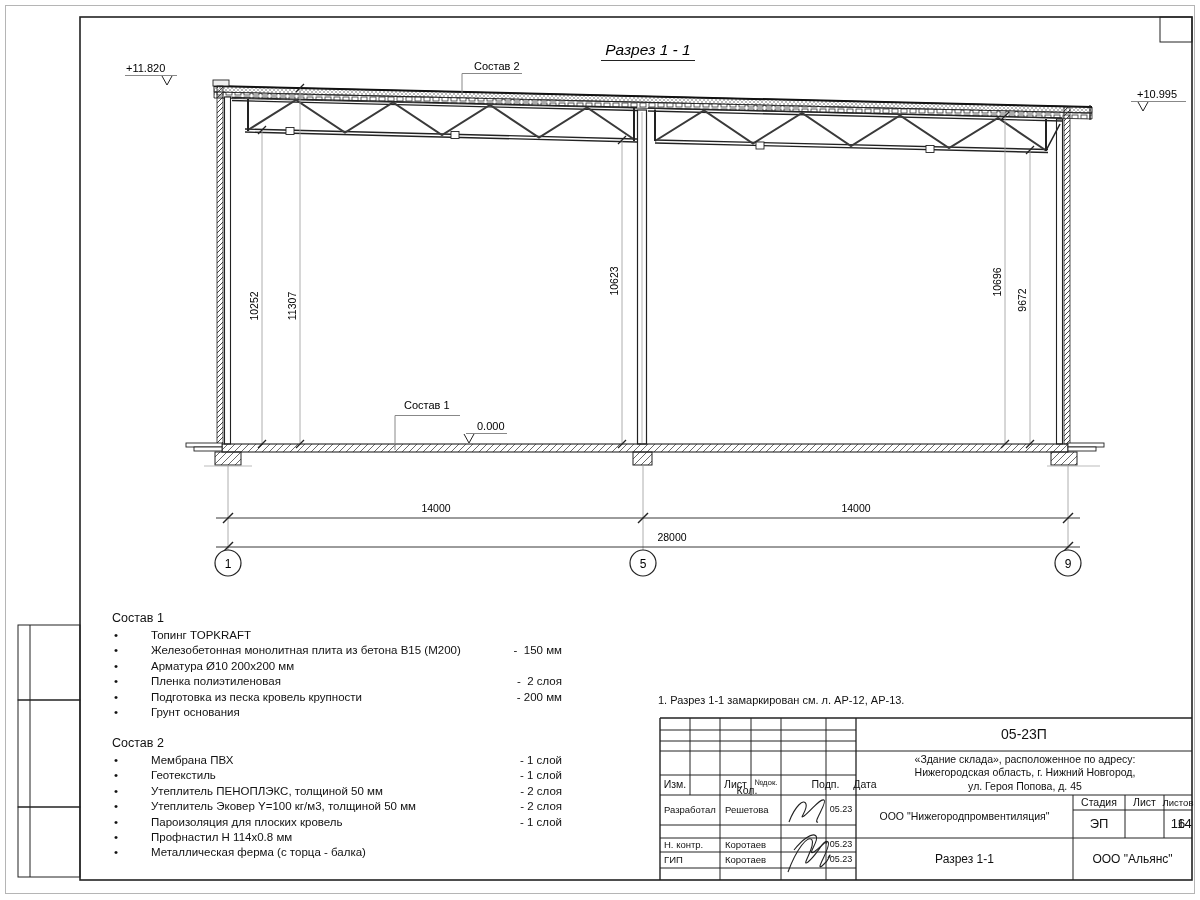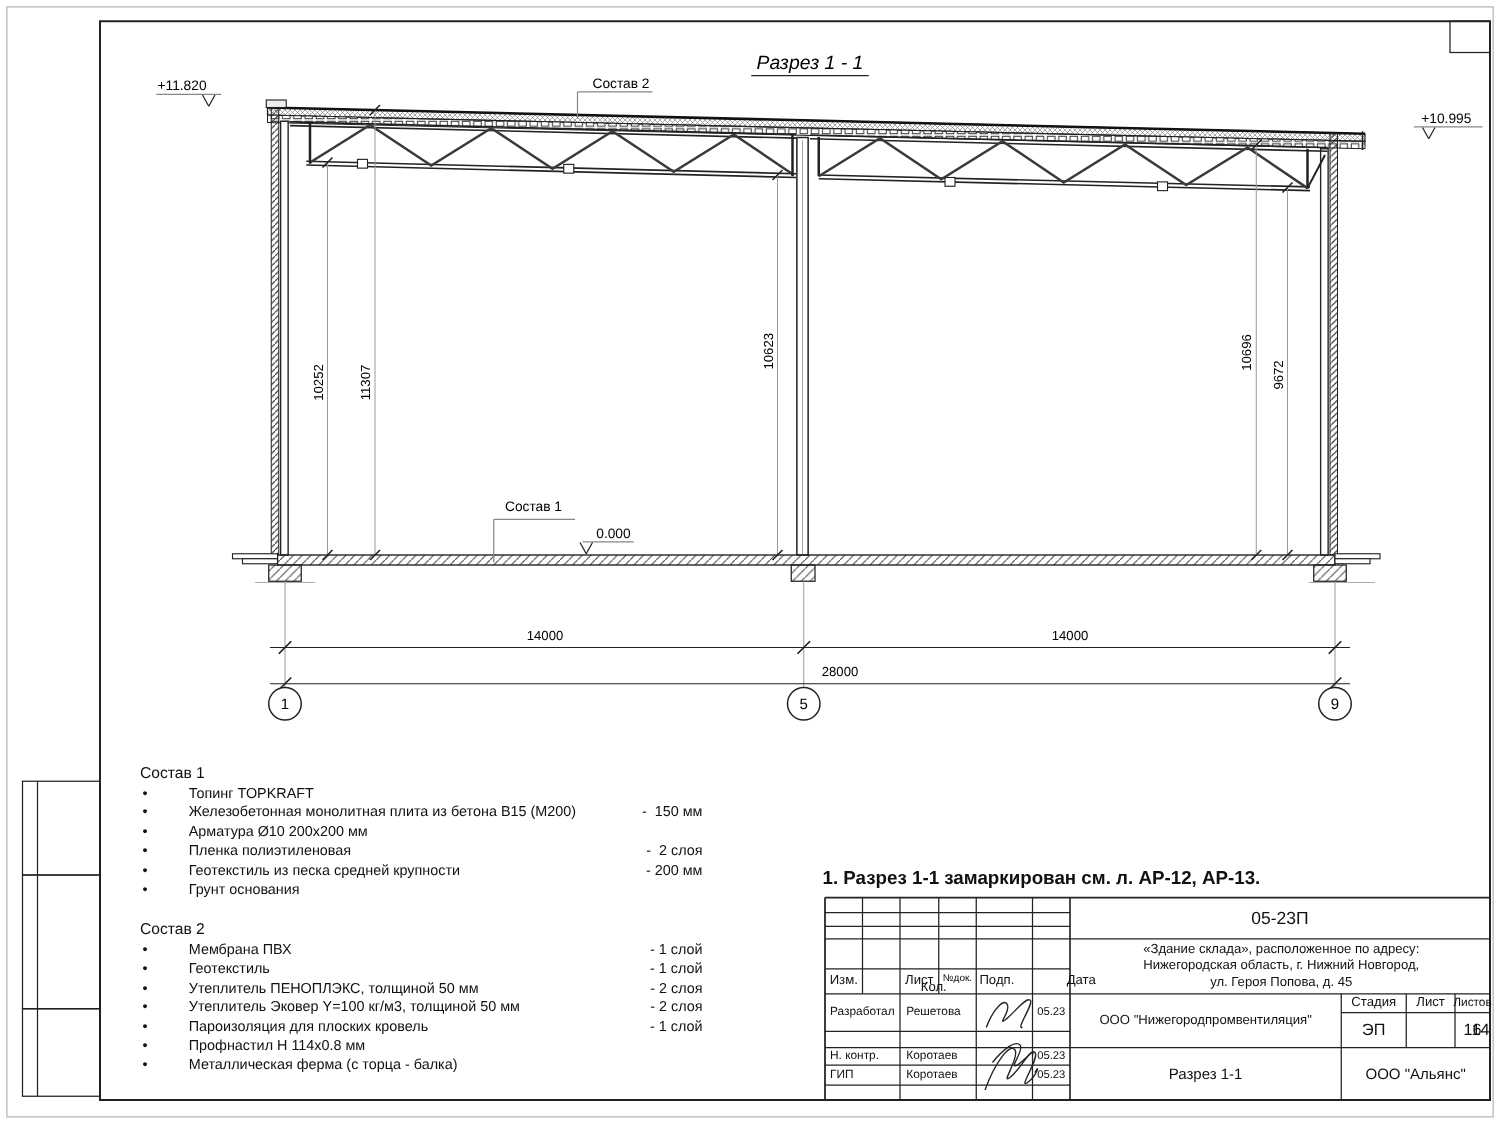--- a/index.html
+++ b/index.html
@@ -8,21 +8,21 @@
   #sheet svg{position:absolute;left:0;top:0;font-family:"Liberation Sans",sans-serif;}
   .cell{position:absolute;display:flex;align-items:center;justify-content:center;
         text-align:center;color:#111;line-height:1.25;}
   .cl{justify-content:flex-start;text-align:left;padding-left:3px;}
   .col{flex-direction:column;}
   .sost{position:absolute;width:450px;}
   .sost h3{font-size:12.5px;font-weight:400;margin:0 0 3px 0;}
   .row{display:flex;font-size:11.5px;line-height:15.4px;}
   .b{width:37px;padding-left:2px;}
   .v{margin-left:auto;white-space:pre;}
-  .note{position:absolute;font-size:15px;font-weight:bold;}
+  .note{position:absolute;font-size:11px;}
 </style>
 </head>
 <body>
 
 <div id="sheet">
 
 <svg width="1200" height="900" viewBox="0 0 1200 900">
   <defs>
     <pattern id="ph" patternUnits="userSpaceOnUse" width="7" height="7">
       <path d="M0 7 L7 0" stroke="#444" stroke-width="0.8"></path>
@@ -234,21 +234,21 @@
         <span class="t">Арматура Ø10 200х200 мм</span>
         <span class="v"></span>
       </div>
   <div class="row">
         <span class="b">•</span>
         <span class="t">Пленка полиэтиленовая</span>
         <span class="v">-  2 слоя</span>
       </div>
   <div class="row">
         <span class="b">•</span>
-        <span class="t">Геотекстиль из песка средней крупности</span>
+        <span class="t">Подготовка из песка кровель крупности</span>
         <span class="v">- 200 мм</span>
       </div>
   <div class="row">
         <span class="b">•</span>
         <span class="t">Грунт основания</span>
         <span class="v"></span>
       </div>
 </div>
 
 <div class="sost" id="sostav2" style="left:112px;top:736px;">
@@ -294,21 +294,21 @@
   <div class="cell" style="left:856px;top:718px;width:336px;height:33px;font-size:14px;">05-23П</div>
   <div class="cell col" style="left:858px;top:751px;width:334px;height:44px;font-size:10.5px;">
     <div>«Здание склада», расположенное по адресу:</div>
     <div>Нижегородская область, г. Нижний Новгород,</div>
     <div>ул. Героя Попова, д. 45</div>
   </div>
   <div class="cell" style="left:660px;top:775px;width:30px;height:20px;font-size:10.5px;">Изм.</div>
   <div class="cell" style="left:690px;top:775px;width:30px;height:32px;font-size:10.5px;padding-left:42px;">Кол.</div>
   <div class="cell" style="left:720px;top:775px;width:31px;height:20px;font-size:10.5px;">Лист</div>
   <div class="cell" style="left:751px;top:775px;width:30px;height:16px;font-size:8px;">№док.</div>
-  <div class="cell" style="left:781px;top:775px;width:33px;height:20px;font-size:10.5px;">Подп.</div>
+  <div class="cell" style="left:781px;top:775px;width:33px;height:20px;font-size:10.5px;padding-left:28px;">Подп.</div>
   <div class="cell" style="left:826px;top:775px;width:30px;height:20px;font-size:10.5px;padding-left:24px;">Дата</div>
 
   <div class="cell cl" style="left:661px;top:795px;width:58px;height:30px;font-size:9.5px;">Разработал</div>
   <div class="cell cl" style="left:722px;top:795px;width:58px;height:30px;font-size:9.5px;">Решетова</div>
   <div class="cell" style="left:826px;top:795px;width:30px;height:30px;font-size:9px;">05.23</div>
   <div class="cell cl" style="left:661px;top:838px;width:58px;height:14px;font-size:9.5px;">Н. контр.</div>
   <div class="cell cl" style="left:722px;top:838px;width:58px;height:14px;font-size:9.5px;">Коротаев</div>
   <div class="cell" style="left:826px;top:838px;width:30px;height:14px;font-size:9px;">05.23</div>
   <div class="cell cl" style="left:661px;top:852px;width:58px;height:16px;font-size:9.5px;">ГИП</div>
   <div class="cell cl" style="left:722px;top:852px;width:58px;height:16px;font-size:9.5px;">Коротаев</div>

